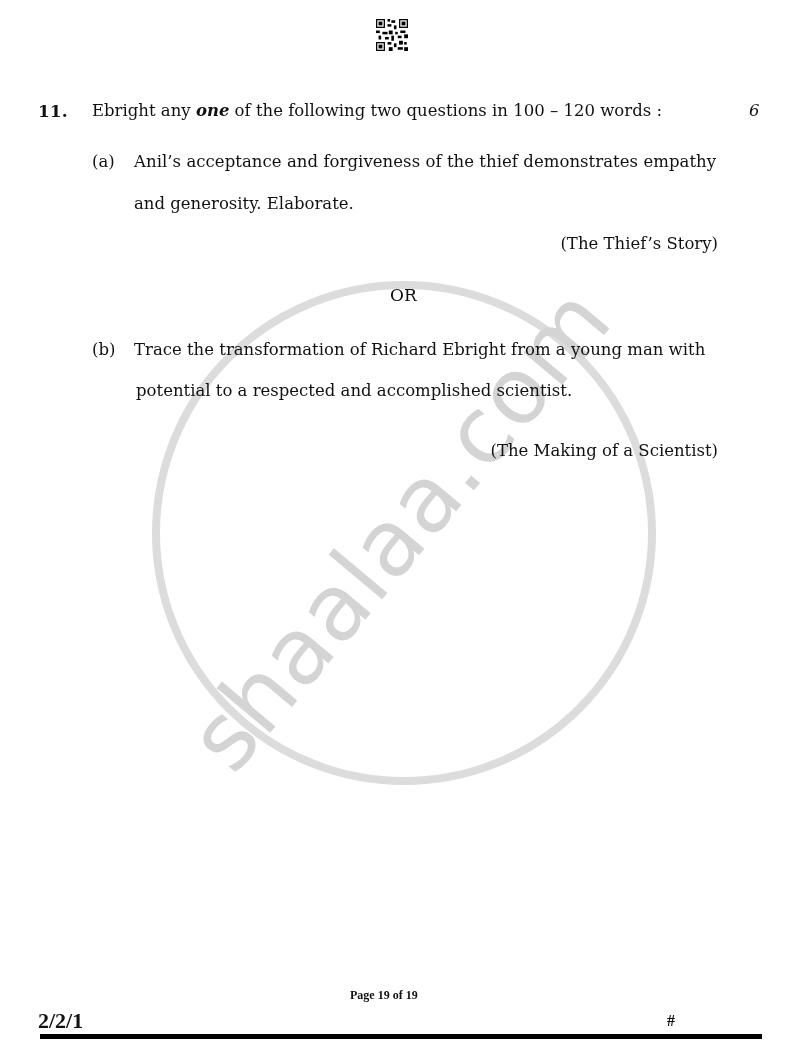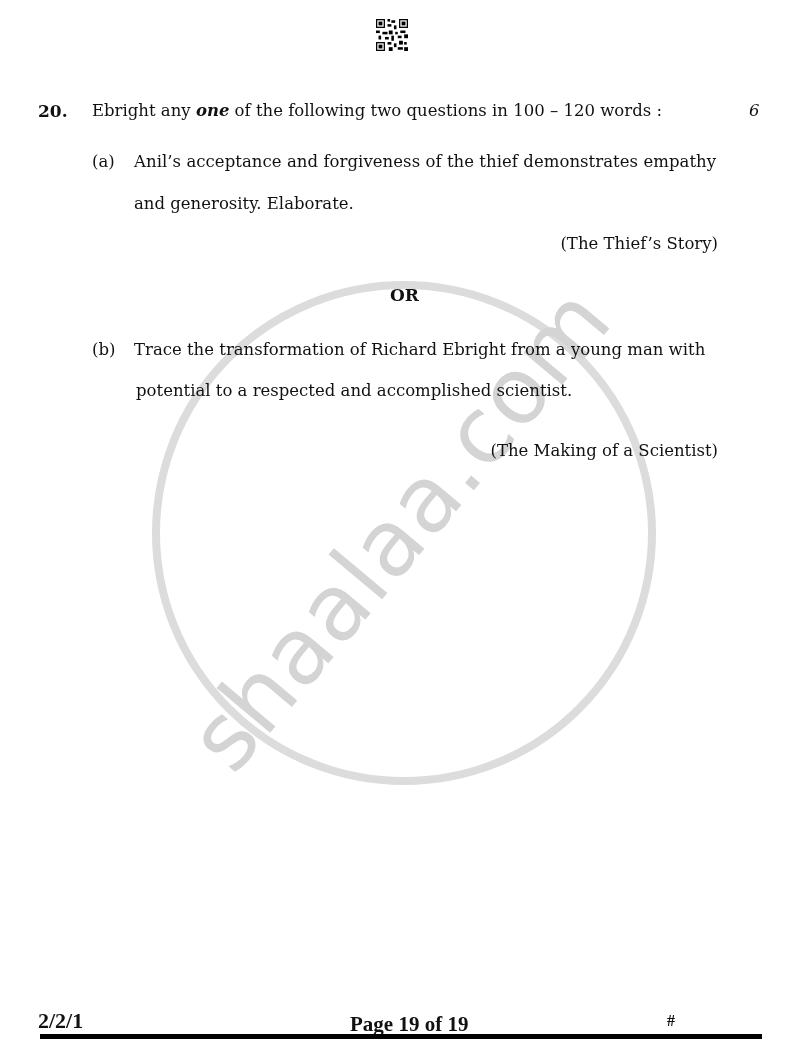--- a/index.html
+++ b/index.html
@@ -9,21 +9,21 @@
     .watermark-circle { position: absolute; left: 152px; top: 281px; width: 488px; height: 488px;
            border: 8px solid #dcdcdc; border-radius: 50%; box-sizing: content-box; }
     .watermark-text { position: absolute; left: 400px; top: 529px; transform: translate(-50%,-50%) rotate(-50deg);
            font-family: "DejaVu Sans", "Liberation Sans", sans-serif; font-size: 92px; color: #d4d4d4;
            white-space: nowrap; letter-spacing: 1px; }
     .text { position: absolute; font-size: 16.5px; line-height: 1; white-space: nowrap; }
     .qnum { font-weight: bold; font-size: 17px; }
     .marks { font-style: italic; }
     .em { font-weight: bold; font-style: italic; }
     .ref { text-align: left; }
-    .or { font-weight: bold; font-size: 17px; }
+    .or { font-weight: normal; font-size: 17px; }
     .footer { position: absolute; font-family: "Liberation Serif", serif; font-weight: bold; }
     .footer-rule { position: absolute; left: 40px; top: 1034px; width: 722px; height: 5px; background: #000; }
   </style>
 </head>
 <body>
 
 <svg class="qr" viewBox="0 0 25 25">
   <rect width="25" height="25" fill="#fff"></rect>
   <g fill="#000">
     <rect x="0" y="0" width="7" height="7"></rect>
@@ -55,34 +55,34 @@
       <rect x="22" y="18" width="2" height="2"></rect>
     <rect x="10" y="22" width="3" height="3"></rect>
       <rect x="17" y="22" width="4" height="2"></rect>
       <rect x="22" y="22" width="3" height="3"></rect>
   </g>
 </svg>
 
 <div class="watermark-circle"></div>
 <div class="watermark-text">shaalaa.com</div>
 
-<div class="text qnum" style="left:38px; top:103px;">20.</div>
+<div class="text qnum" style="left:38px; top:103px;">11.</div>
 <div class="text" style="left:92px; top:103px;">
   <span>Ebright any </span><span class="em">one</span><span> of the following two questions in 100 – 120 words :</span>
 </div>
 <div class="text marks" style="left:749px; top:103px;">6</div>
 
 <div class="text" style="left:92px; top:154px;">(a)</div>
 <div class="text" style="left:134px; top:154px; letter-spacing:0.05px;">Anil’s acceptance and forgiveness of the thief demonstrates empathy</div>
 <div class="text" style="left:134px; top:196px;">and generosity. Elaborate.</div>
 <div class="text ref" style="right:82px; top:236px;">(The Thief’s Story)</div>
 
 <div class="text or" style="left:390px; top:287px;">OR</div>
 
 <div class="text" style="left:92px; top:342px;">(b)</div>
 <div class="text" style="left:134px; top:342px;">Trace the transformation of Richard Ebright from a young man with</div>
 <div class="text" style="left:136px; top:383px;">potential to a respected and accomplished scientist.</div>
 <div class="text ref" style="right:82px; top:431px;margin-top:12px;">(The Making of a Scientist)</div>
 
 <div class="footer" style="left:38px; top:1008px; font-size:22px;">2/2/1</div>
-<div class="footer" style="left:350px; top:1012px; font-size:21px;">Page 19 of 19</div>
+<div class="footer" style="left:350px; top:988px; font-size:12px;">Page 19 of 19</div>
 <div class="footer" style="left:667px; top:1012px; font-size:16px;">#</div>
 <div class="footer-rule"></div>
 
 </body></html>

